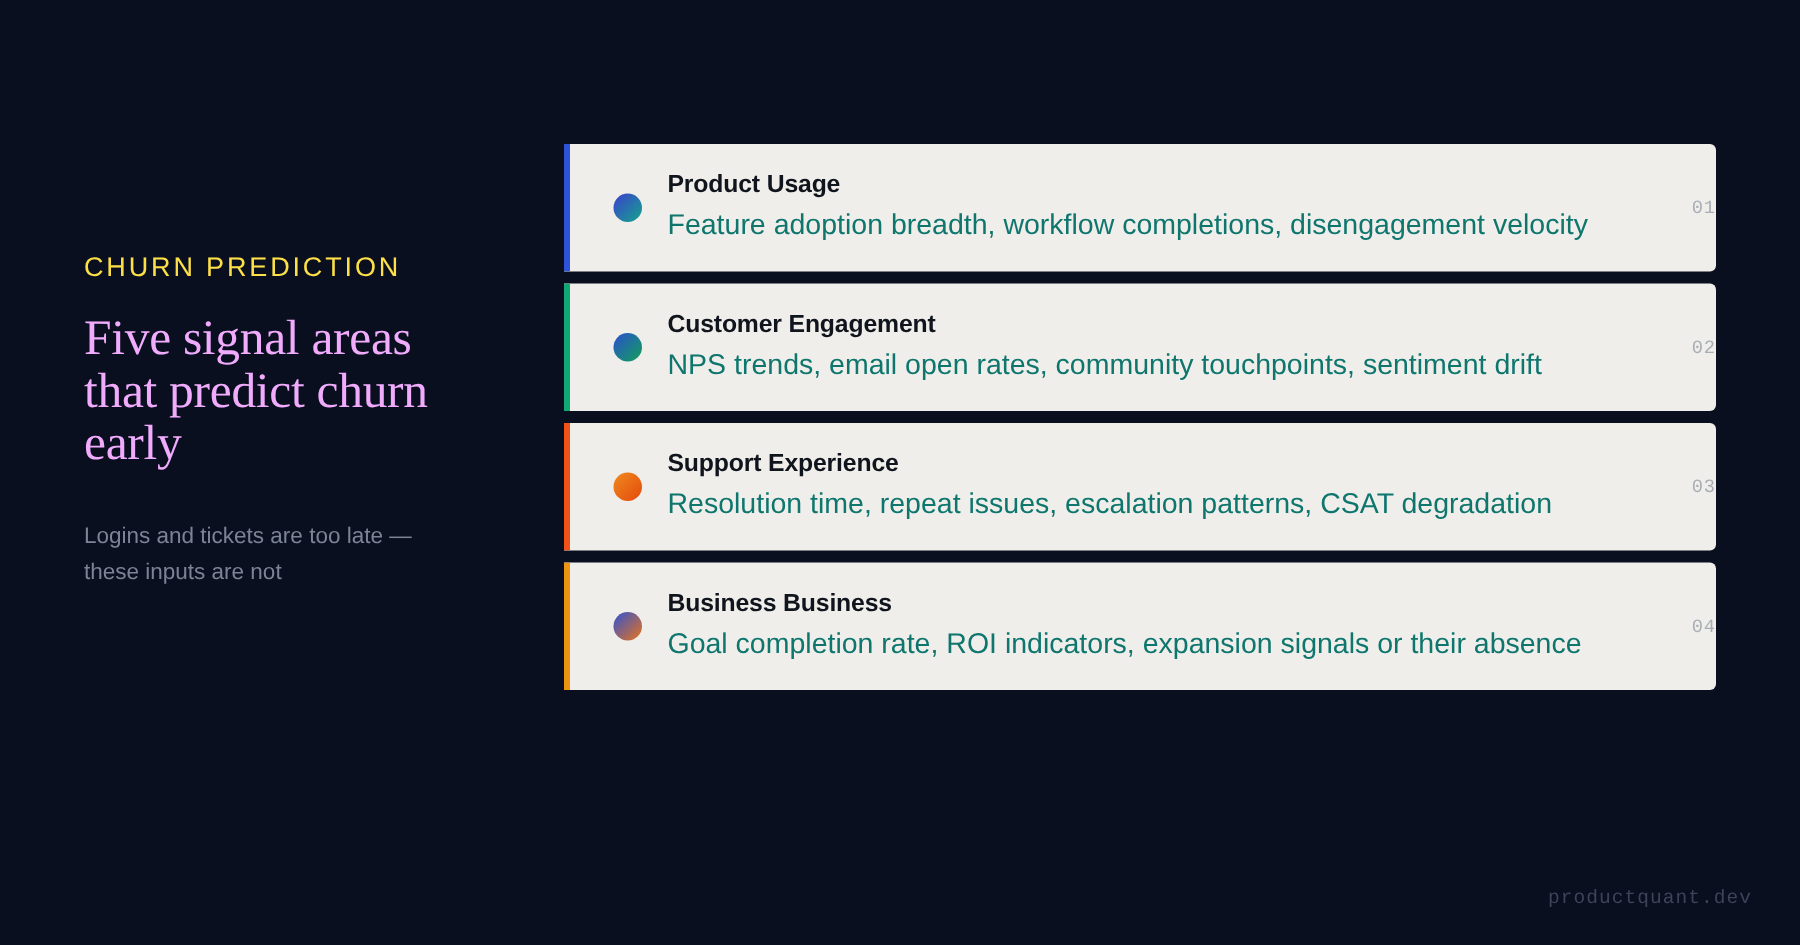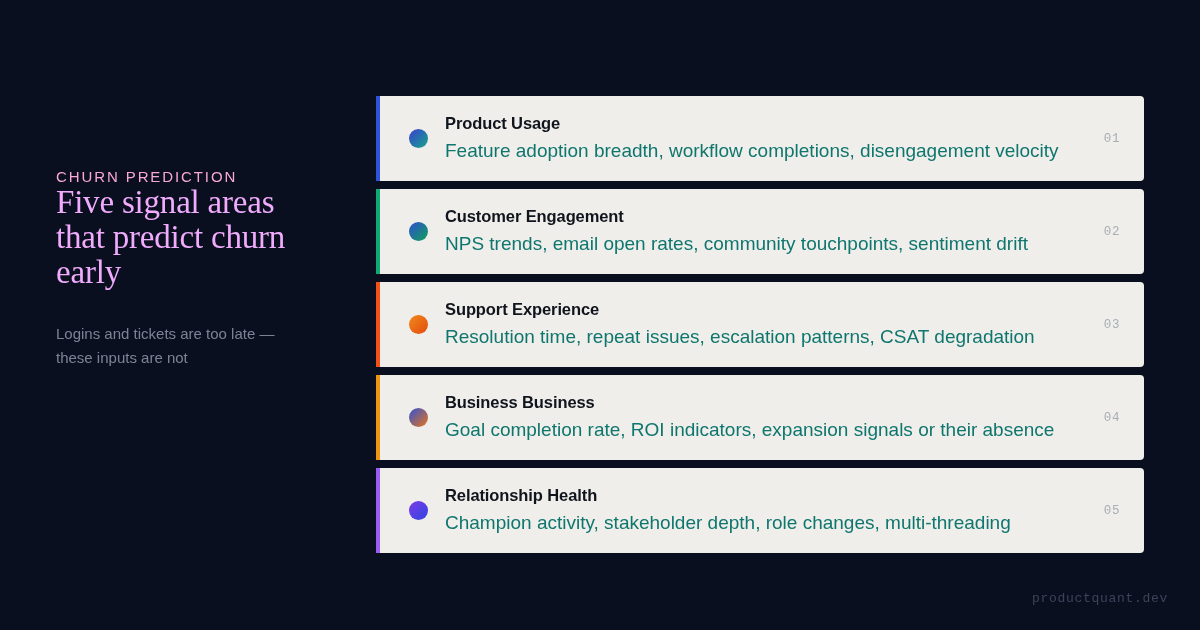--- a/index.html
+++ b/index.html
@@ -25,25 +25,26 @@
 
   
   .left-panel {
     position:absolute;
     left:56px;
     top:168px;
     width:300px;
   }
 
   .eyebrow {
-    font-size:15px;
+    font-size:18px;
     letter-spacing:1.9px;
     text-transform:uppercase;
-    color:#f9a8d4;
+    color:#fde047;
     font-weight:400;
+    margin-bottom:20px;
   }
 
   .headline {
     font-family:"Liberation Serif", "DejaVu Serif", serif;
     font-size:33px;
     line-height:1.06;
     font-weight:400;
     color:#f0abfc;
     letter-spacing:-0.2px;
     margin-bottom:32px;
@@ -70,21 +71,20 @@
   }
 
   .card {
     position:relative;
     height:85px;
     background:#efeeea;
     border-radius:0 4px 4px 0;
     display:flex;
     align-items:center;
     padding-left:20px;
-    padding-right:24px;
     overflow:hidden;
   }
 
   .accent-bar {
     position:absolute;
     left:0;
     top:0;
     bottom:0;
     width:4px;
   }
@@ -181,26 +181,17 @@
       </div>
       <div class="card">
         <div class="accent-bar" style="background: rgb(239, 148, 18);"></div>
         <div class="dot" style="background: linear-gradient(135deg, rgb(47, 82, 212) 0%, rgb(232, 116, 26) 100%);"></div>
         <div class="card-text">
           <div class="card-title">Business Business</div>
           <div class="card-desc">Goal completion rate, ROI indicators, expansion signals or their absence</div>
         </div>
         <div class="card-num">04</div>
       </div>
-      <div class="card">
-        <div class="accent-bar" style="background: rgb(154, 92, 245);"></div>
-        <div class="dot" style="background: linear-gradient(135deg, rgb(123, 58, 232) 0%, rgb(47, 70, 224) 100%);"></div>
-        <div class="card-text">
-          <div class="card-title">Relationship Health</div>
-          <div class="card-desc">Champion activity, stakeholder depth, role changes, multi-threading</div>
-        </div>
-        <div class="card-num">05</div>
-      </div>
     </div>
 
   <div class="footer">productquant.dev</div>
 
 </div>
 
 </body></html>

